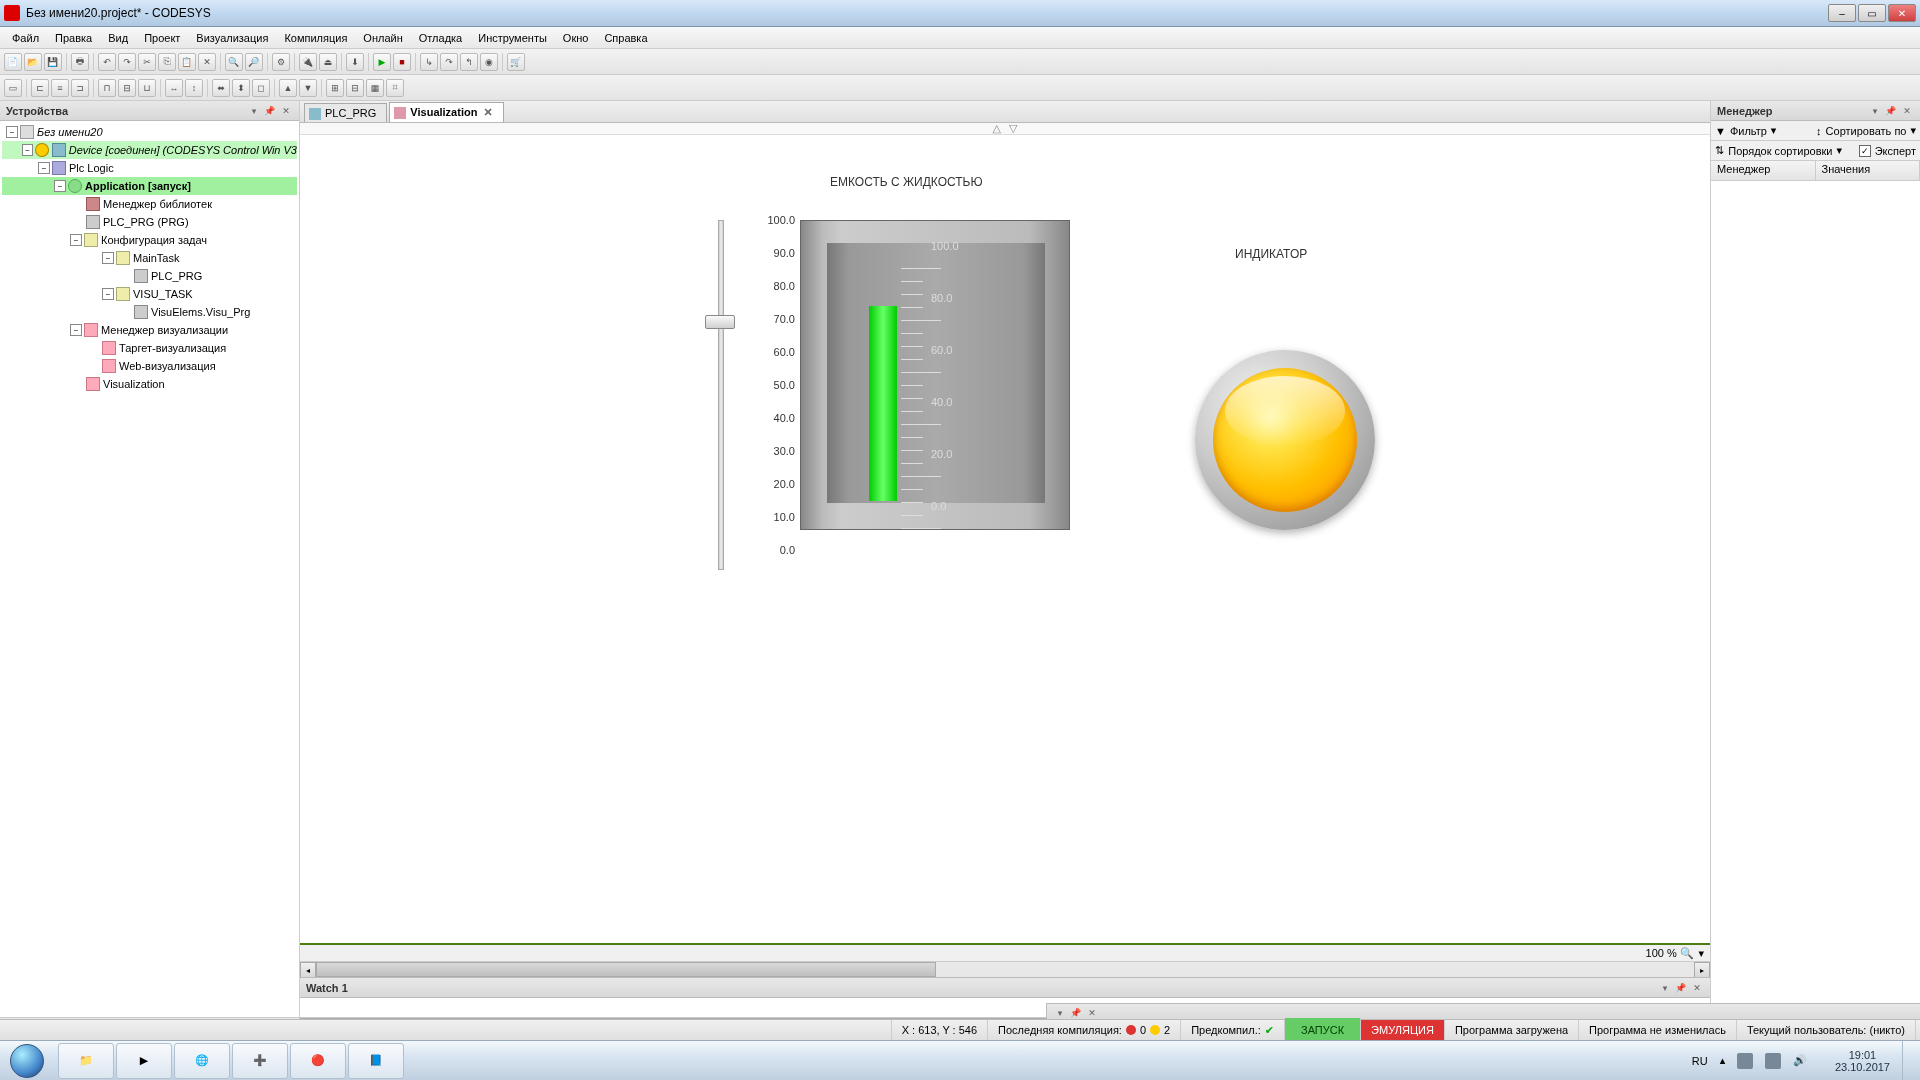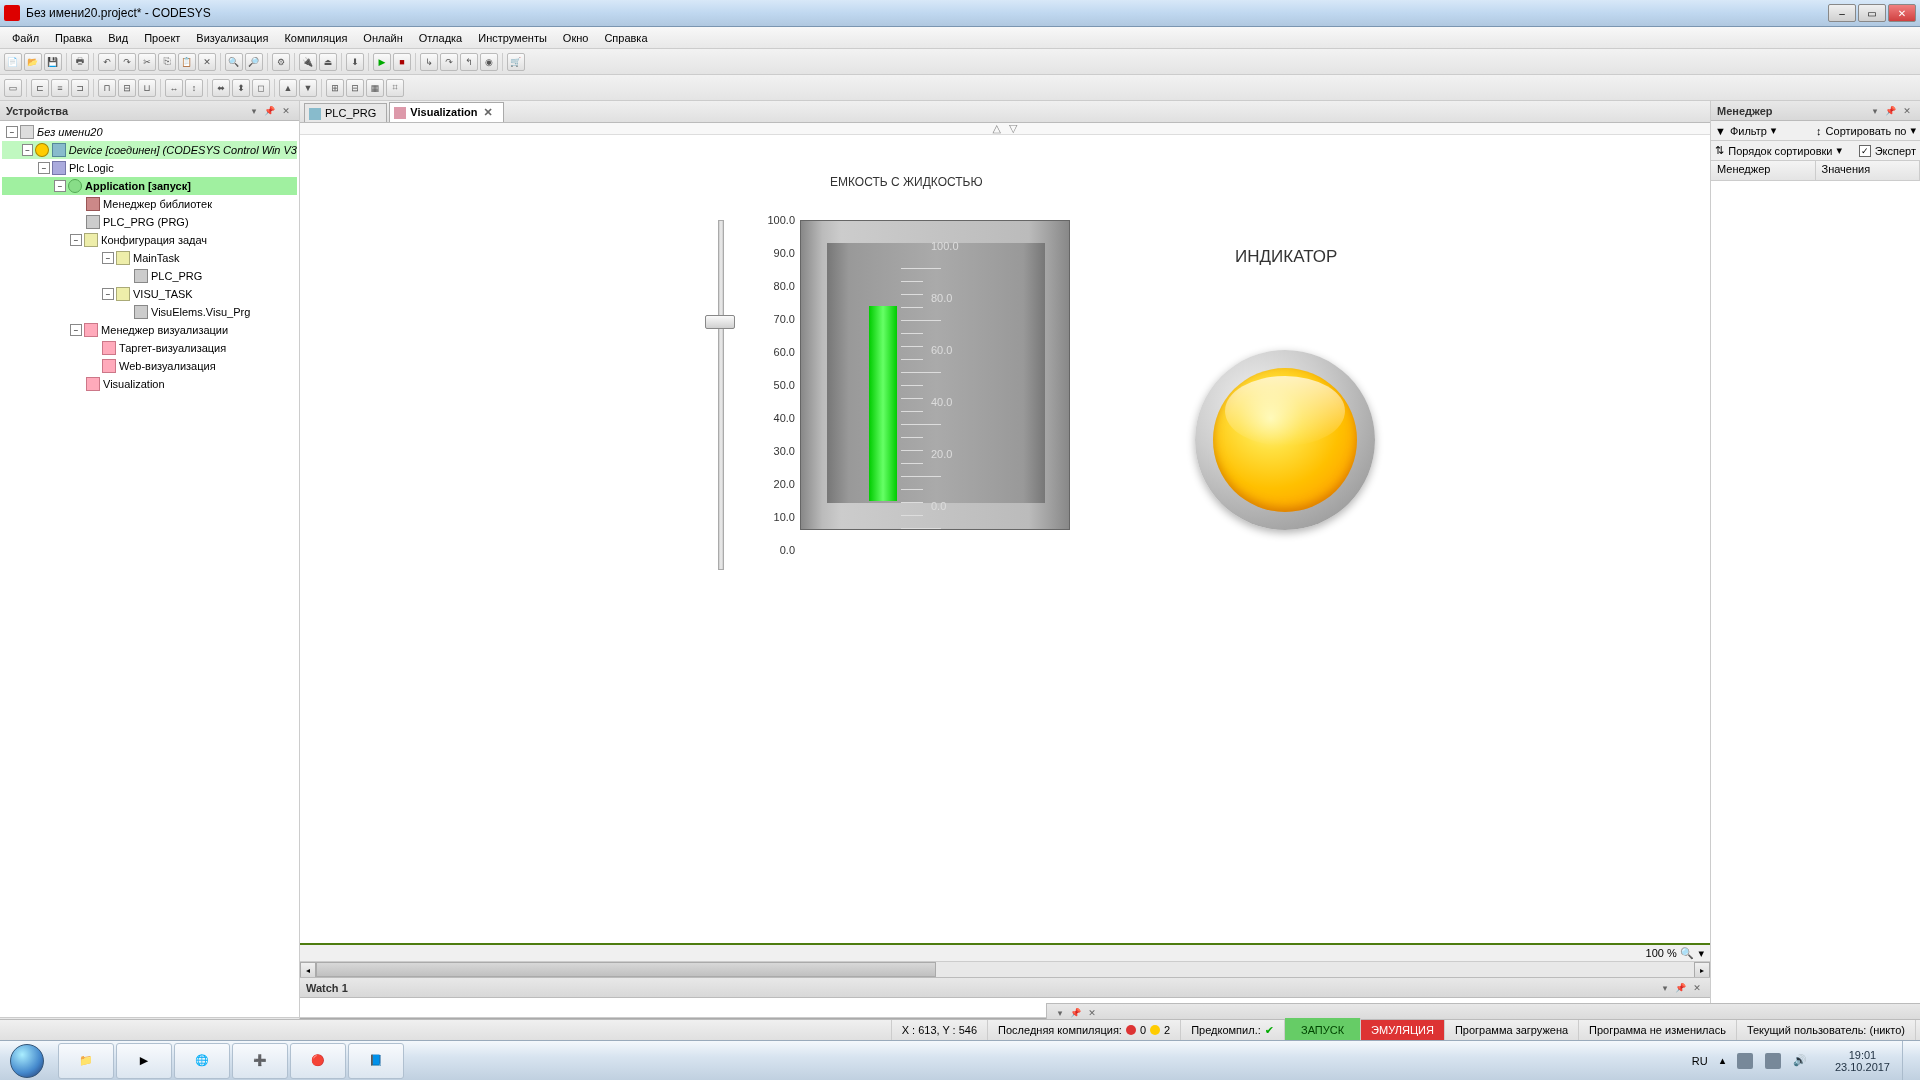--- a/index.html
+++ b/index.html
@@ -61,21 +61,21 @@
 .y-scale { position:absolute;left:440px;top:85px;width:55px;height:330px; }
 .y-tick { position:absolute;right:0;font-size:11px;color:#333;text-align:right;width:55px; }
 .tank { position:absolute;left:500px;top:85px;width:270px;height:310px;background:linear-gradient(to right,#888 0%,#bbb 8%,#ccc 15%,#bbb 85%,#888 100%);border:1px solid #666; }
 .tank-inner { position:absolute;left:26px;top:22px;width:218px;height:260px;background:linear-gradient(to right,#777 0%,#999 10%,#aaa 50%,#999 90%,#777 100%); }
 .tank-scale { position:absolute;left:100px;top:22px;width:56px;height:260px; }
 .tank-tick { position:absolute;width:40px;height:1px;background:#ddd; }
 .tank-tick.minor { width:22px; }
 .tank-ticklabel { position:absolute;left:130px;font-size:11px;color:#ddd;width:50px; }
 .tank-fill { position:absolute;left:68px;bottom:28px;width:28px;background:linear-gradient(to right,#0c0,#6f6,#0c0); }
 
-.ind-label { position:absolute;left:935px;top:112px;font-size:17px;color:#333; }
+.ind-label { position:absolute;left:935px;top:112px;font-size:12px;color:#333; }
 .indicator { position:absolute;left:895px;top:215px;width:180px;height:180px;border-radius:50%;background:radial-gradient(circle at 35% 30%,#f0f0f0 0%,#ccc 40%,#888 100%);box-shadow:0 3px 8px rgba(0,0,0,0.3); }
 .indicator-inner { position:absolute;left:18px;top:18px;width:144px;height:144px;border-radius:50%;background:radial-gradient(circle at 40% 35%,#fff8a0 0%,#ffe040 25%,#ffc000 55%,#ff8c00 100%);box-shadow:inset 0 -4px 10px rgba(180,80,0,0.5); }
 .indicator-gloss { position:absolute;left:30px;top:26px;width:120px;height:70px;border-radius:50%;background:linear-gradient(to bottom,rgba(255,255,255,0.7),rgba(255,255,255,0));}
 
 .canvas-hscroll { height:16px;background:#e8e8e8;border-top:1px solid #ccc;display:flex; }
 .sc-btn{width:16px;height:16px;background:linear-gradient(#f0f0f0,#d8d8d8);border:1px solid #aaa;display:flex;align-items:center;justify-content:center;font-size:8px;}
 .sc-track{flex:1;background:#e8e8e8;position:relative;}
 .sc-thumb{position:absolute;left:0;width:45%;height:100%;background:linear-gradient(#d8d8d8,#c0c0c0);border:1px solid #aaa;}
 .zoom-box { height:18px;background:#f0f0f0;border-top:2px solid #4d7c0f;display:flex;justify-content:flex-end;align-items:center;padding:0 6px;gap:4px; }
 

